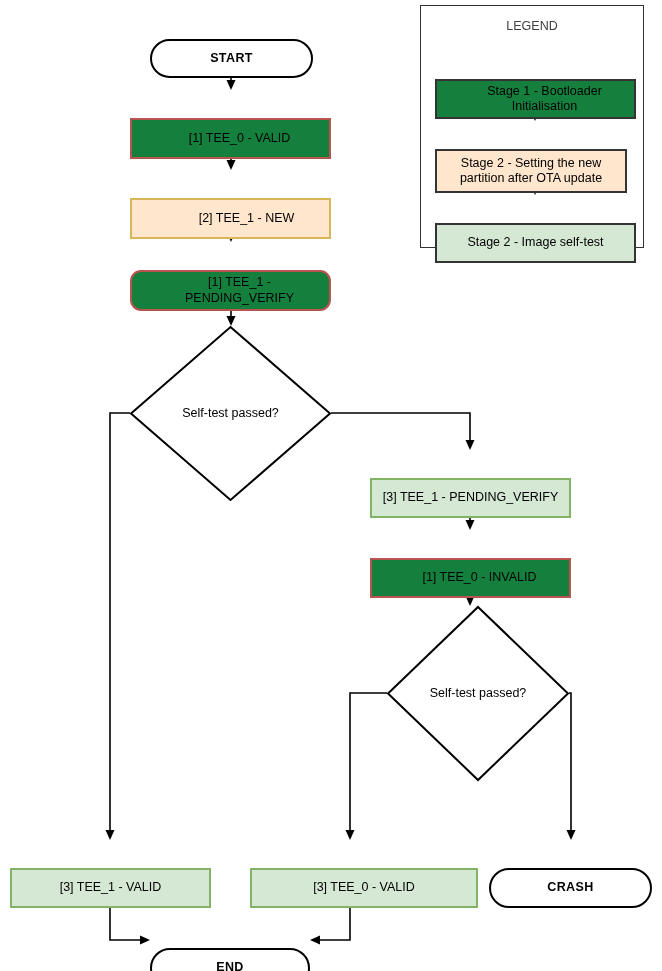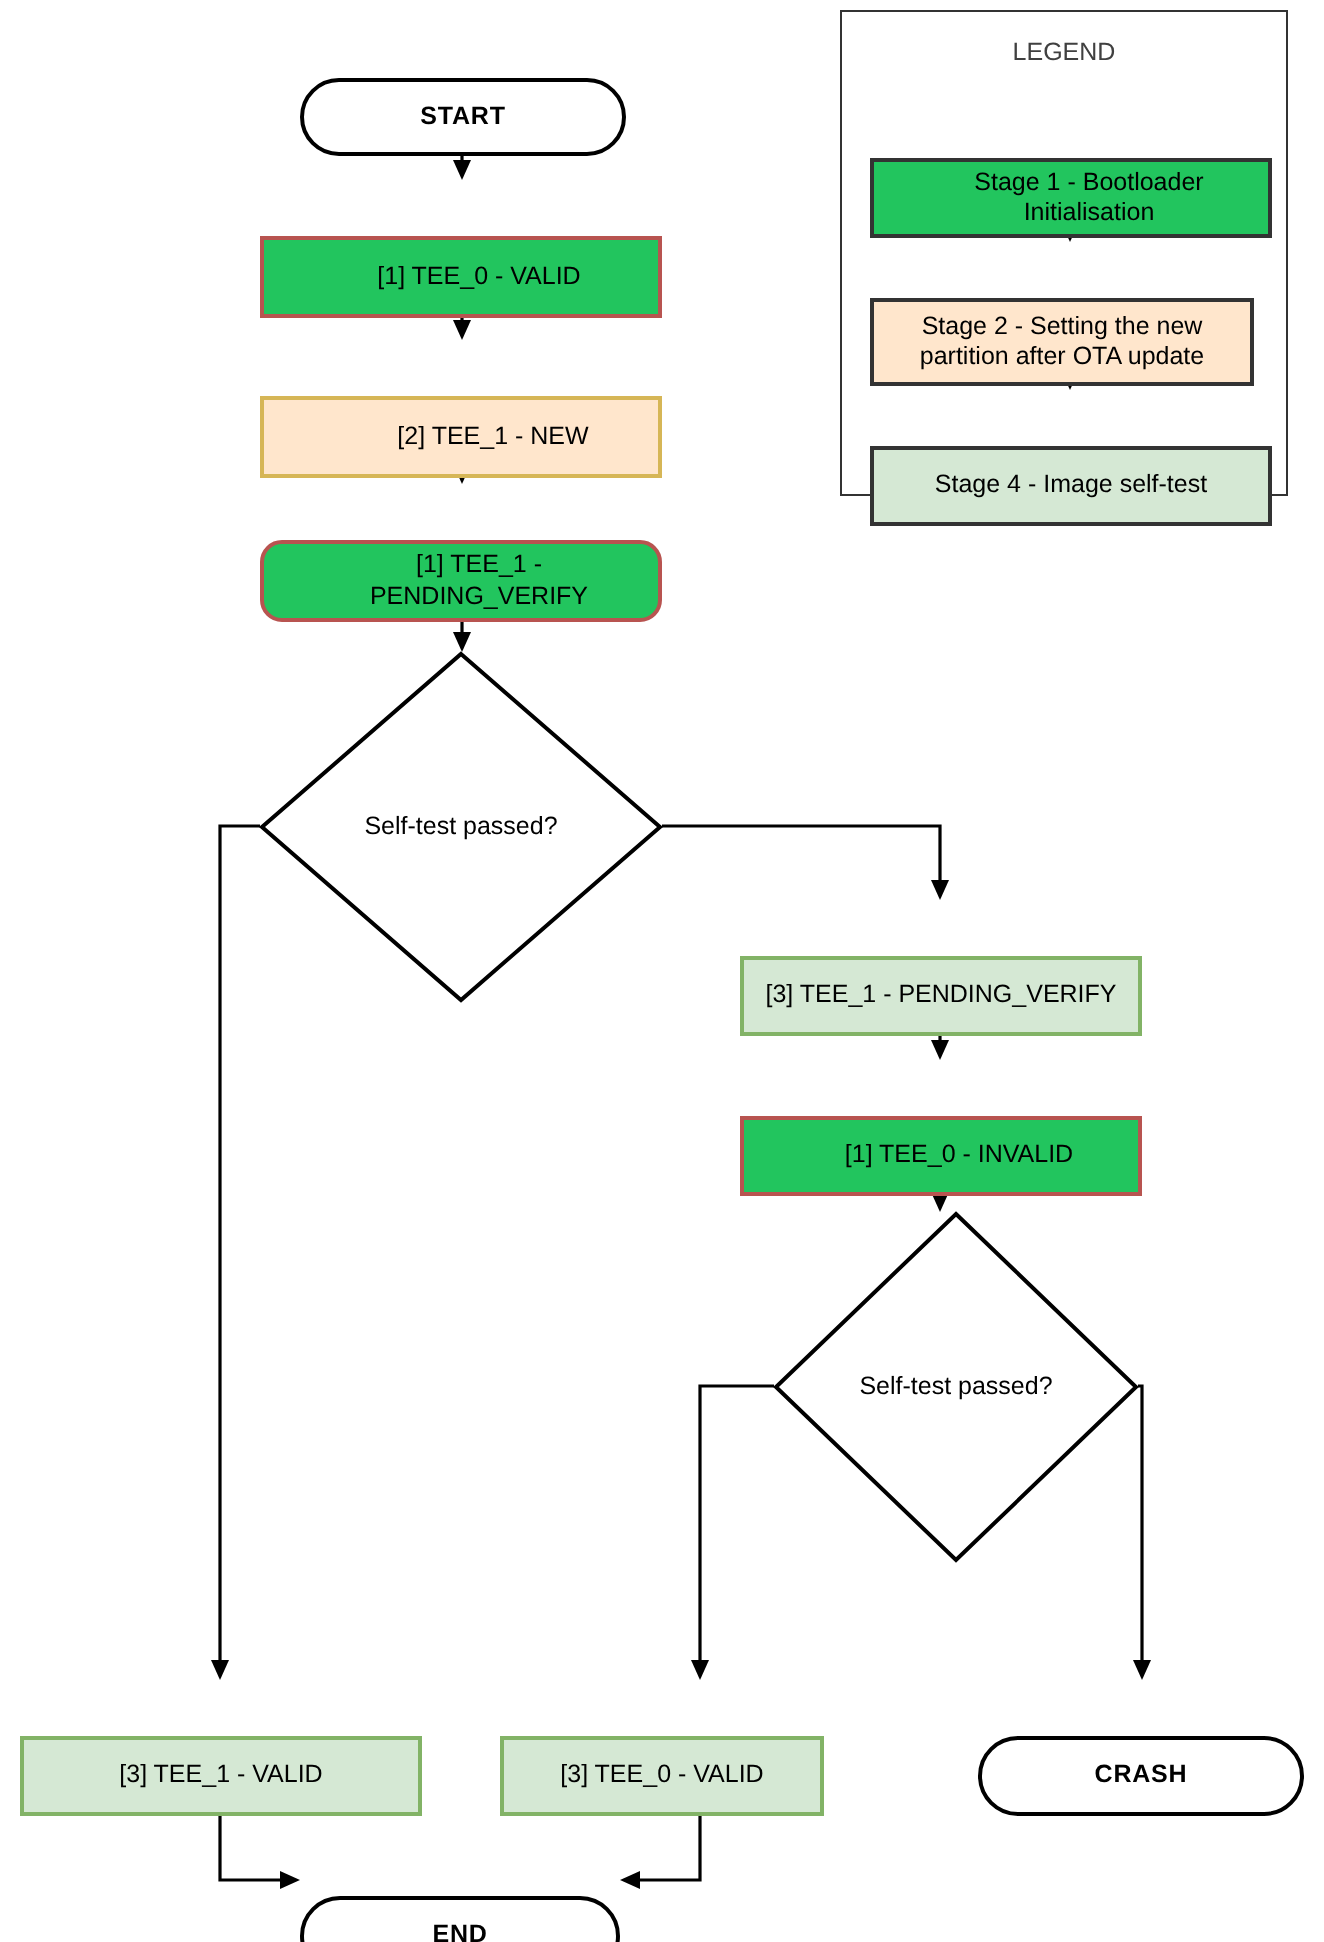--- a/index.html
+++ b/index.html
@@ -36,21 +36,21 @@
     border-style: solid;
   }
   .terminal {
     background: #ffffff;
     border: 2px solid #000000;
     border-radius: 22px;
     font-weight: bold;
     letter-spacing: 0.4px;
     font-size: 12.5px;
   }
-  .stage1 { background: #22c55e; border-color: #b85450; padding-left: 24px; }
+  .stage1 { background: #15803d; border-color: #b85450; padding-left: 24px; }
   .stage2 { background: #ffe6cc; border-color: #d6b656; }
   .stage3 { background: #d5e8d4; border-color: #82b366; }
   .legend-chip { border-color: #333333; }
 
   
   #legend-box {
     position: absolute;
     background: #ffffff;
     border: 1px solid #333333;
     z-index: 2;
@@ -150,21 +150,21 @@
     <polygon points="15,30 10.5,20 19.5,20" fill="#000"></polygon>
   </svg>
   <div class="node rect legend-chip stage2" style="left:435px; top:121px; width:192px; height:44px;">
     <span>Stage 2 - Setting the new partition after OTA update</span>
   </div>
   <svg style="position:absolute; left:520px; top:165px; width:30px; height:30px; z-index:2; overflow:visible;">
     <line x1="15" y1="0" x2="15" y2="22" stroke="#000" stroke-width="1.6"></line>
     <polygon points="15,30 10.5,20 19.5,20" fill="#000"></polygon>
   </svg>
   <div class="node rect legend-chip stage3" style="left:435px; top:195px; width:201px; height:40px;">
-    <span>Stage 4 - Image self-test</span>
+    <span>Stage 2 - Image self-test</span>
   </div>
 
   <div class="node terminal" style="left:150px; top:11px; width:163px; height:39px;">
     <span>START</span>
   </div>
 
   <div class="node rect stage1" style="left:130px; top:90px; width:201px; height:41px;">
     <span>[1] TEE_0 - VALID</span>
   </div>
 
@@ -195,21 +195,21 @@
     <svg width="182" height="175" viewBox="0 0 182 175">
       <polygon points="91,1 181,87.5 91,174 1,87.5" fill="#ffffff" stroke="#000000" stroke-width="2"></polygon>
     </svg>
     <div class="diamond-label" style="top:80px;">Self-test passed?</div>
   </div>
 
   <div class="node rect stage3" style="left:10px; top:840px; width:201px; height:40px;">
     <span>[3] TEE_1 - VALID</span>
   </div>
 
-  <div class="node rect stage3" style="left:250px; top:840px; width:162px; height:40px;">
+  <div class="node rect stage3" style="left:250px; top:840px; width:228px; height:40px;">
     <span>[3] TEE_0 - VALID</span>
   </div>
 
   <div class="node terminal" style="left:489px; top:840px; width:163px; height:40px;">
     <span>CRASH</span>
   </div>
 
   <div class="node terminal" style="left:150px; top:920px; width:160px; height:40px;">
     <span>END</span>
   </div>

